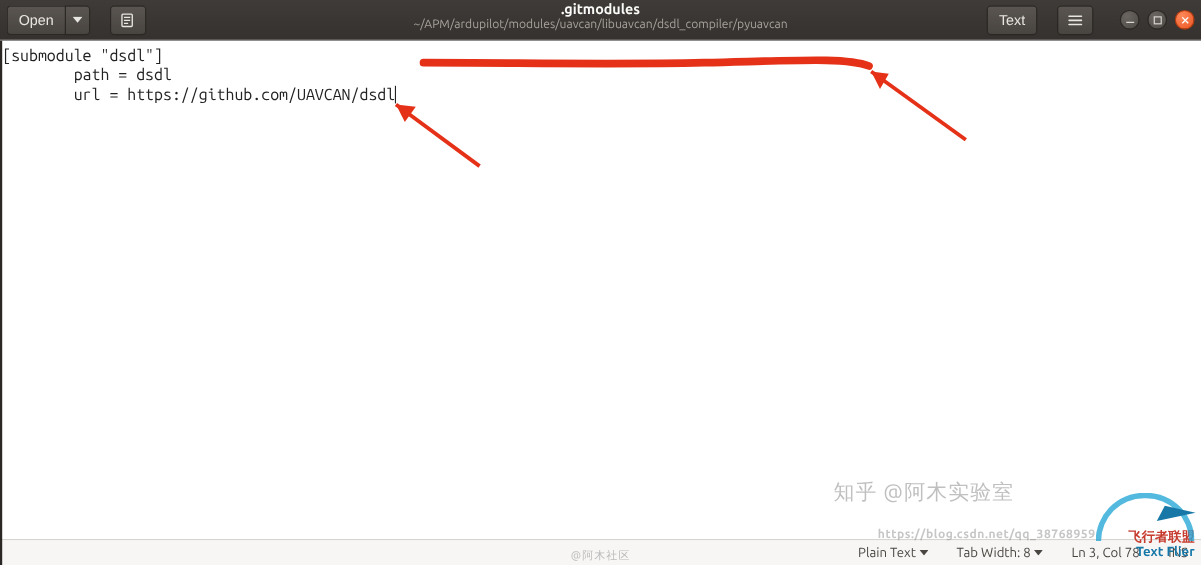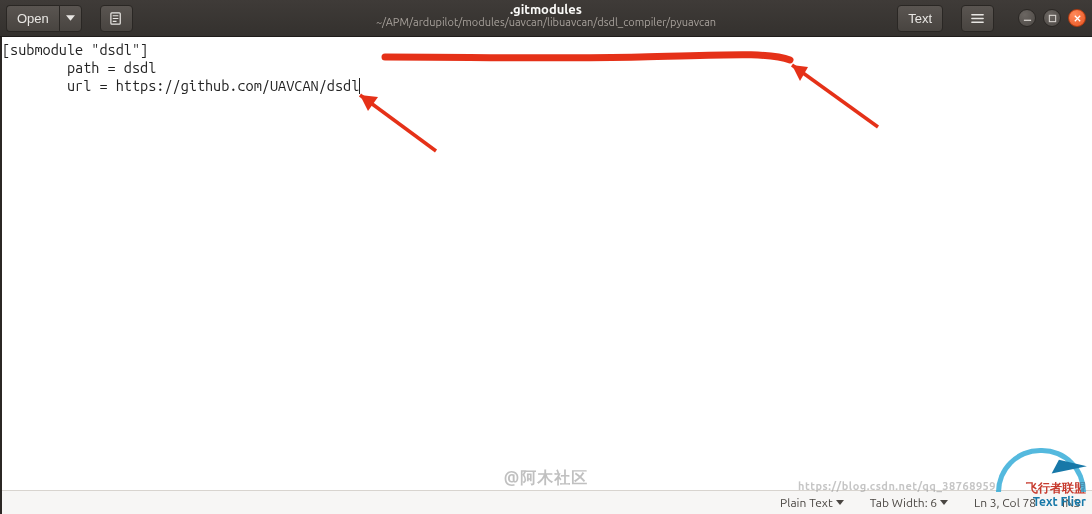--- a/index.html
+++ b/index.html
@@ -71,24 +71,23 @@
   
   .statusbar {
     height: 24px; background: #f7f6f5; border-top: 1px solid #d8d4cf;
     display: flex; align-items: center; justify-content: flex-end;
     gap: 26px; padding: 0 12px; font-size: 12px; color: #4a4642;
   }
   .statusbar .item { display: inline-flex; align-items: center; gap: 3px; cursor: pointer; }
 
   
   .wm-center {
-    position: absolute; left: 50%; top: 478px; transform: translate(-50%,-50%);
-    color: rgba(140,140,140,0.55); font-size: 16px; letter-spacing: 1px;
+    position: absolute; left: 50%; top: 505px; transform: translate(-50%,-50%);
+    color: rgba(140,140,140,0.55); font-size: 10px; letter-spacing: 1px;
     pointer-events: none;
-    font-weight: bold;
   }
   .wm-right1 {
     position: absolute; right: 170px; top: 435px;
     color: rgba(150,150,150,0.6); font-size: 19px; letter-spacing: 1px;
     pointer-events: none;
   }
   .wm-right2 {
     position: absolute; right: 96px; top: 480px;
     color: rgba(150,150,150,0.55); font-size: 11px; letter-spacing: 0.5px;
     pointer-events: none;
@@ -172,37 +171,38 @@
     <path d="M385 20 C 470 20, 555 22, 640 20 S 770 15, 790 23" stroke="#e53118" stroke-width="7" fill="none" stroke-linecap="round"></path>
 
     <path d="M878 90 L 792 28" stroke="#e53118" stroke-width="3.5" fill="none"></path>
     <polygon points="792,28 808,30 800,44" fill="#e53118"></polygon>
 
     <path d="M436 114 L 360 58" stroke="#e53118" stroke-width="3.5" fill="none"></path>
     <polygon points="360,58 378,60 368,74" fill="#e53118"></polygon>
   </svg>
 
   <div class="wm-center">@阿木社区</div>
+  <div class="wm-right1">知乎 @阿木实验室</div>
   <div class="wm-right2">https://blog.csdn.net/qq_38768959</div>
   <div class="logo">
     <div class="arc"></div>
     <div class="plane"></div>
     <div class="txt"><span class="red">飞行者联盟</span></div>
     <div class="txt" style="margin-top:-2px">Text Flier</div>
   </div>
 
   <div class="statusbar">
     <span class="item">
       <span>Plain Text</span>
       <svg viewBox="0 0 10 6" width="8" height="5">
           <path d="M0 0 L5 6 L10 0 Z" fill="#4a4642"></path>
         </svg>
     </span>
     <span class="item">
-      <span>Tab Width: 6</span>
+      <span>Tab Width: 8</span>
       <svg viewBox="0 0 10 6" width="8" height="5">
           <path d="M0 0 L5 6 L10 0 Z" fill="#4a4642"></path>
         </svg>
     </span>
     <span class="item">
       <span>Ln 3, Col 78</span>
     </span>
     <span class="item">
       <span>INS</span>
     </span>

